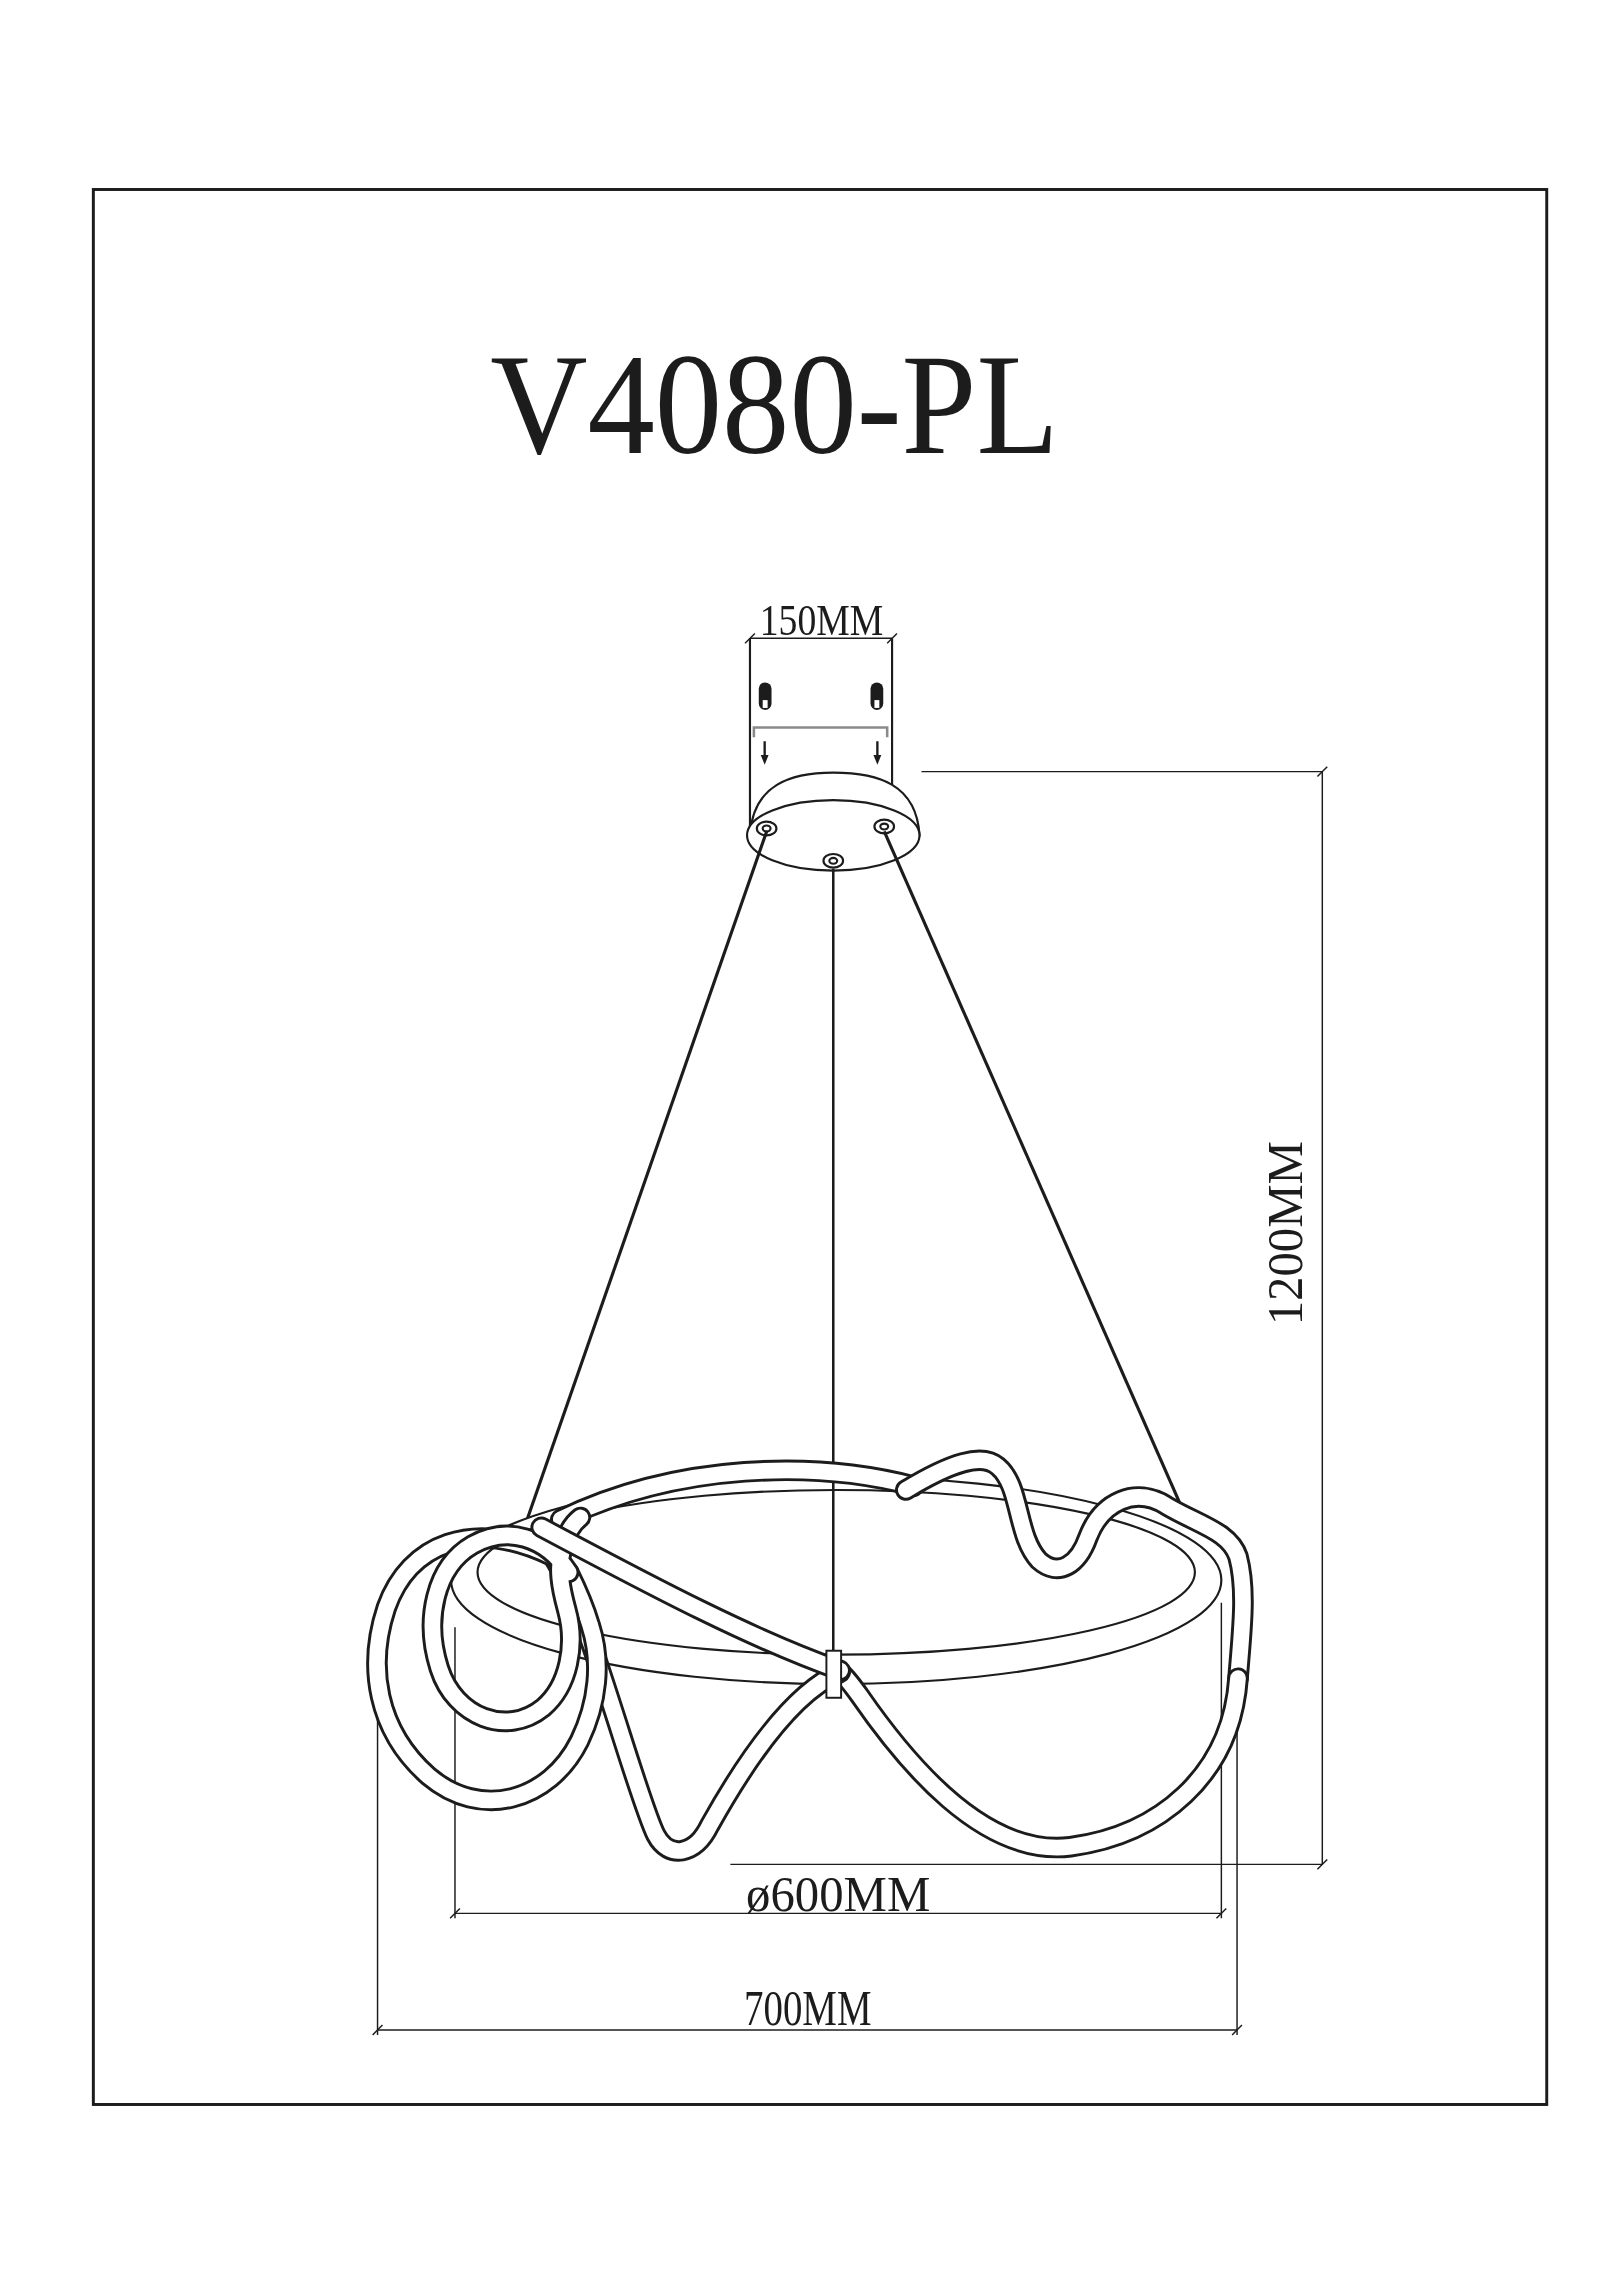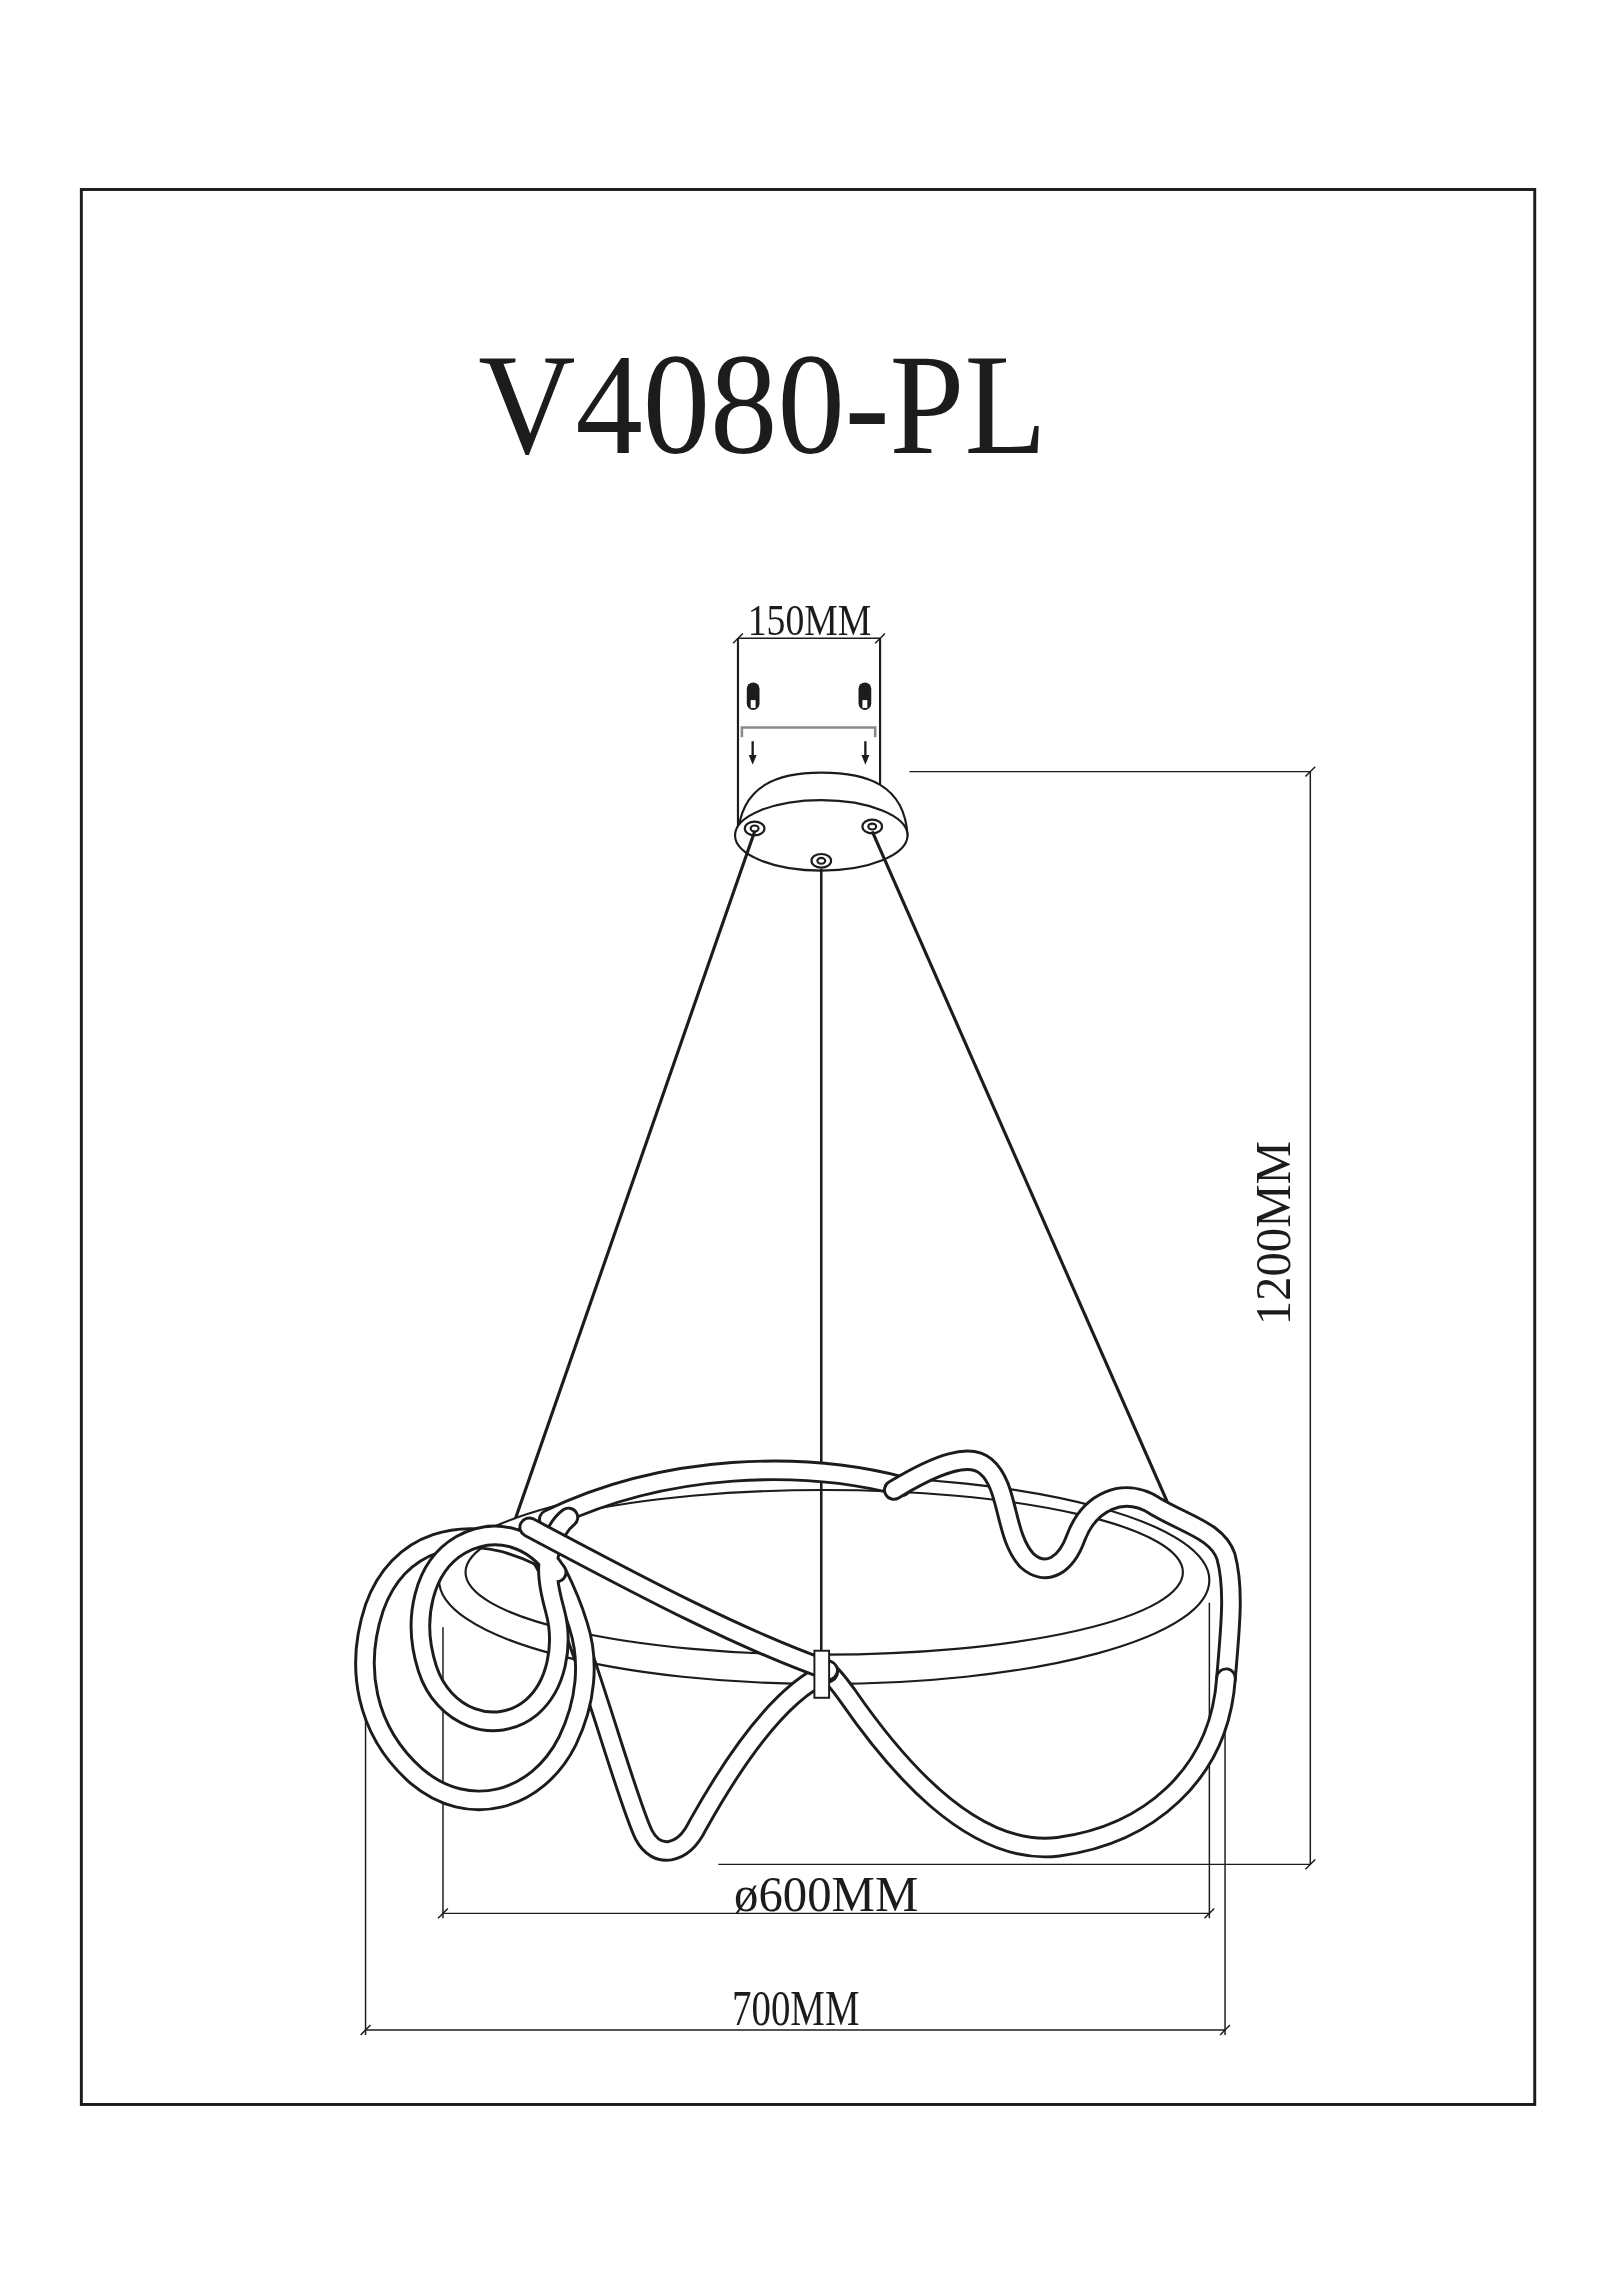--- a/index.html
+++ b/index.html
@@ -1,17 +1,17 @@
 <!DOCTYPE html>
 <html><head>
 <meta charset="utf-8">
 <style>
   html,body{margin:0;padding:0;background:#ffffff;}
   body{width:1620px;height:2293px;position:relative;font-family:"Liberation Serif",serif;}
-  .sheet{position:absolute;inset:0;}
+  .sheet{position:absolute;inset:0;padding-left:12px;}
   svg{display:block;width:1620px;height:2293px;}
   text{font-family:"Liberation Serif",serif;fill:#1c1c1c;}
 </style>
 </head>
 <body>
 
 <div class="sheet">
 <svg viewBox="0 0 1653 2339" xmlns="http://www.w3.org/2000/svg">
 
   <rect x="83" y="193" width="1483" height="1954" fill="none" stroke="#1c1c1c" stroke-width="3"></rect>

